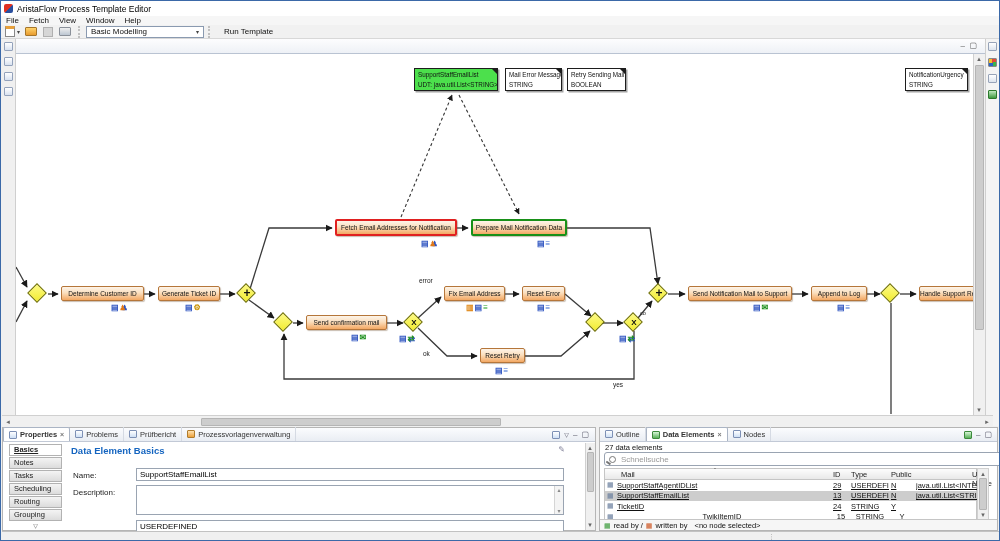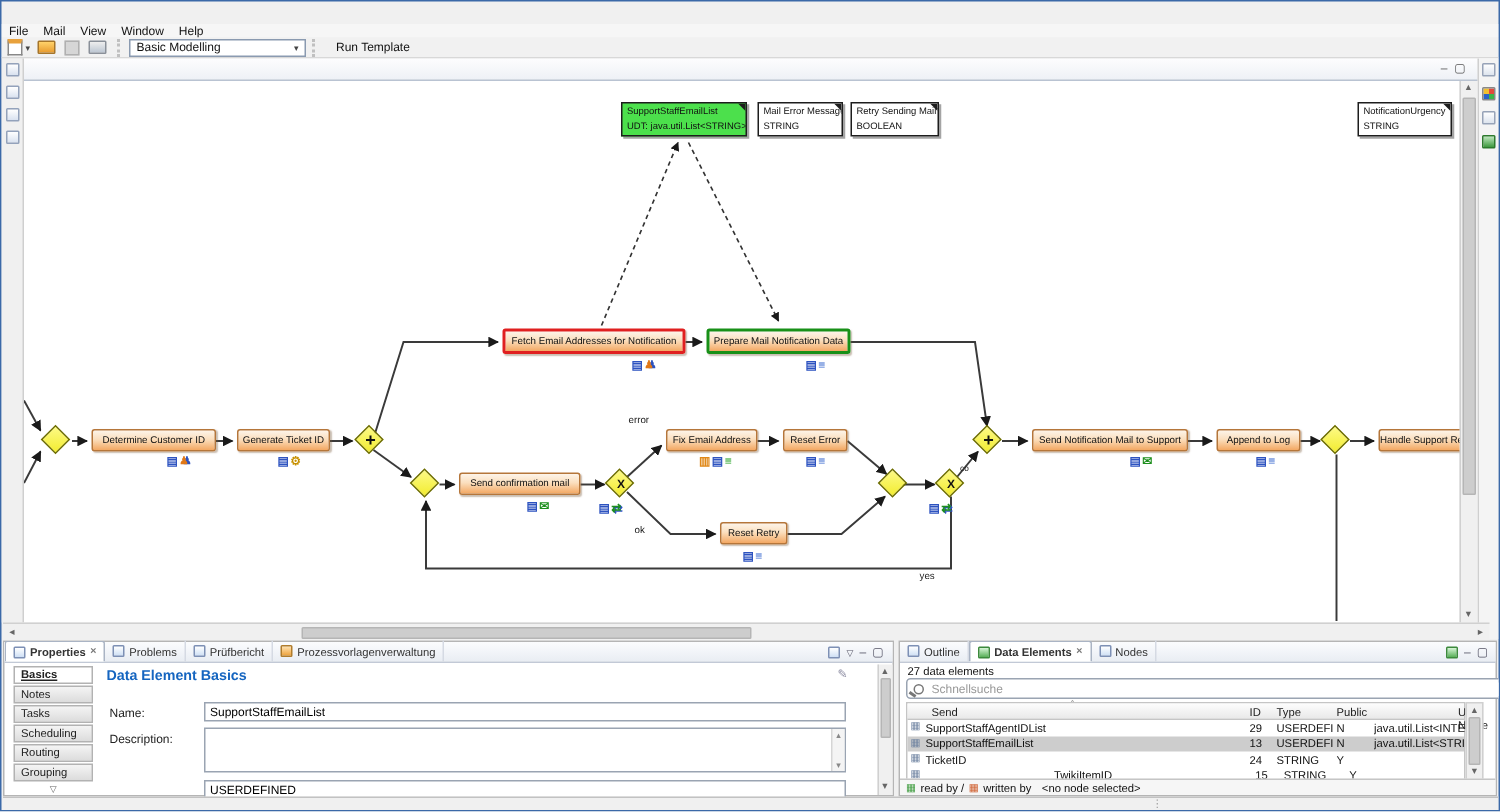--- a/index.html
+++ b/index.html
@@ -104,39 +104,43 @@
 .mag{width:7px;height:7px;border:1.5px solid #777;border-radius:50%;margin-left:4px;position:relative;}
 .mag::after{content:"";position:absolute;left:-4px;top:5px;width:5px;height:1.5px;background:#777;transform:rotate(35deg);}
 .search-input{border:none;outline:none;flex:1;font-size:8px;padding-left:5px;color:#333;}
 .search-input::placeholder{color:#999;}
 .tbl{position:absolute;left:4px;top:40px;width:373px;height:53px;border:1px solid #c5c5c5;font-size:7.5px;}
 .tbl-head{position:absolute;left:0;top:0;right:0;height:11px;background:linear-gradient(#fdfdfd,#e9e9e9);border-bottom:1px solid #c5c5c5;}
 .th{position:absolute;top:1px;color:#222;}
 .sort{position:absolute;top:-2px;font-size:6px;color:#555;}
 .tr{position:absolute;left:0;right:0;height:10.5px;display:flex;align-items:center;}
 .tr.sel{background:#cdcdcd;}
-.td{position:absolute;white-space:nowrap;overflow:hidden;}
+.td{position:absolute;white-space:nowrap;overflow:hidden;text-decoration:underline;}
 .row-icon{position:absolute;left:2px;font-size:7px;color:#6a7f9e;line-height:8px;}
 .tbl-scroll{position:absolute;left:377px;top:40px;width:12px;height:53px;background:#f0f0f0;border:1px solid #d0d0d0;}
 .pr-footer{position:absolute;left:0;right:0;bottom:0;height:11px;border-top:1px solid #c5c5c5;background:#f6f6f6;display:flex;align-items:center;gap:3px;padding-left:4px;font-size:7.5px;}
 .f-ic{font-size:7px;line-height:7px;}
 
 
 .statusbar{position:absolute;left:1px;top:530px;width:997px;height:10px;background:#f0f0f0;border-top:1px solid #c2c2c2;}
 .grip{position:absolute;left:766px;top:0;font-size:7px;color:#999;line-height:9px;}
 </style>
 </head>
 <body>
 
 <div id="app">
 
+  <div class="titlebar">
+    <div class="app-icon"></div>
+    <div class="title-text">AristaFlow Process Template Editor</div>
+  </div>
 
   <div class="menubar">
     <span class="menu-item">File</span>
-    <span class="menu-item">Mail</span>
+    <span class="menu-item">Fetch</span>
     <span class="menu-item">View</span>
     <span class="menu-item">Window</span>
     <span class="menu-item">Help</span>
   </div>
 
   <div class="toolbar">
     <div class="tb-new"></div>
     <span class="caret">▾</span>
     <div class="tb-folder"></div>
     <div class="tb-save"></div>
@@ -402,21 +406,21 @@
 
     <div class="pr-count">27 data elements</div>
 
     <div class="pr-search">
       <div class="mag"></div>
       <input class="search-input" placeholder="Schnellsuche" style="">
     </div>
 
     <div class="tbl">
       <div class="tbl-head">
-        <span class="th" style="left:16px;">Send</span>
+        <span class="th" style="left:16px;">Mail</span>
         <span class="sort" style="left:109px;">ˆ</span>
         <span class="th" style="left:228px;">ID</span>
         <span class="th" style="left:246px;">Type</span>
         <span class="th" style="left:286px;">Public</span>
         <span class="th" style="left:320px;margin-left:47px;">UDT Name</span>
       </div>
       <div class="tr" style="top:11px;">
         <span class="row-icon">▦</span>
         <span class="td" style="left:12px;width:210px;">SupportStaffAgentIDList</span>
         <span class="td" style="left:228px;width:16px;">29</span>

